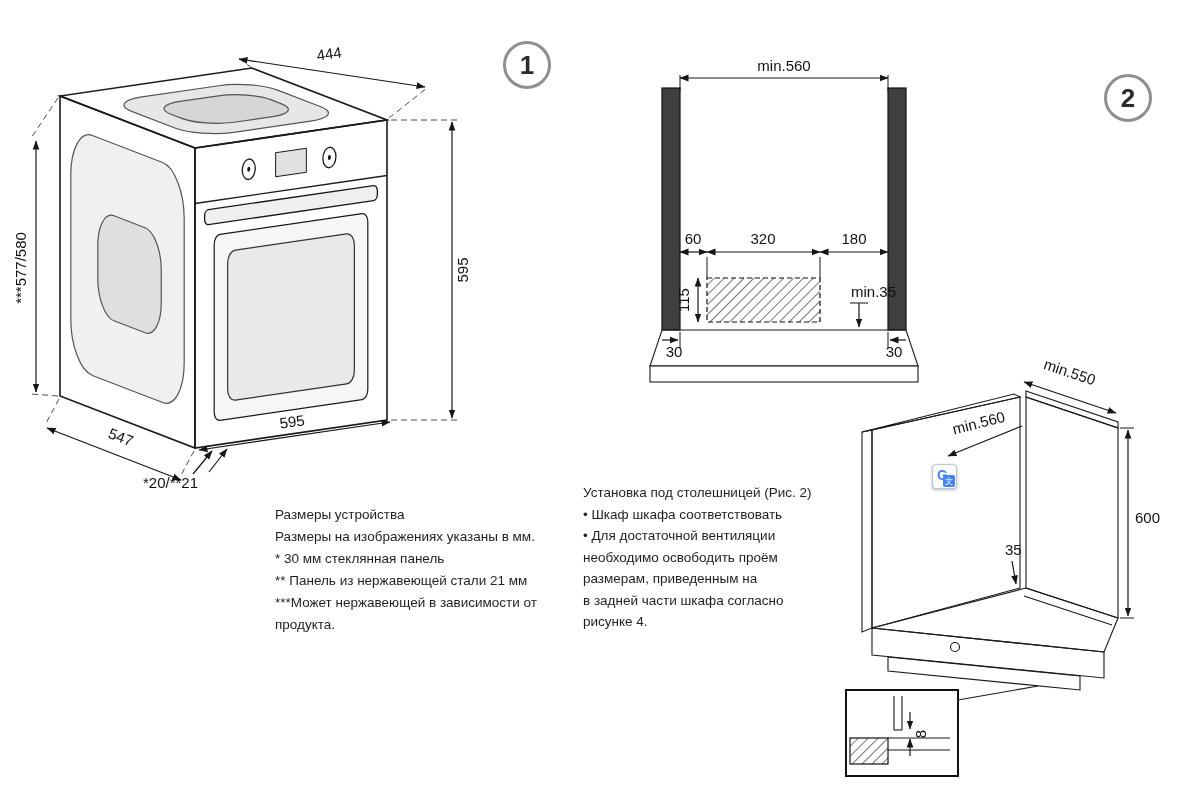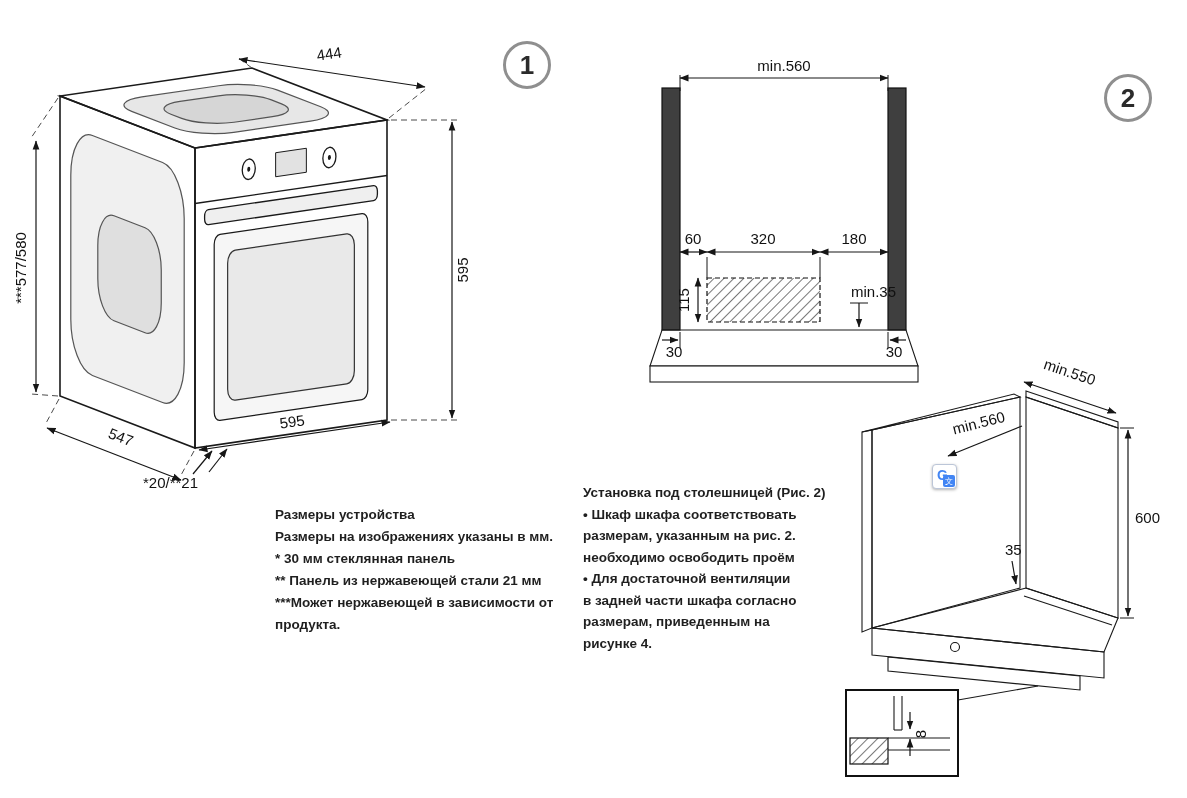--- a/index.html
+++ b/index.html
@@ -16,21 +16,21 @@
   .ext  { stroke:#4a4a4a; stroke-width:1; stroke-dasharray:6 4; fill:none; }
   .ext2 { stroke:#161616; stroke-width:1; fill:none; }
   text.dimtxt { font-family:"Liberation Sans",sans-serif; font-size:15px; fill:#111; }
   
   .badge {
     position:absolute; width:48px; height:48px; border:3px solid #8f8f8f; border-radius:50%;
     background:#fff; display:flex; align-items:center; justify-content:center;
     font-size:26px; font-weight:bold; color:#2b2b2b;
   }
   
-  .notes { position:absolute; font-size:13.5px; color:#1f1f1f;font-weight:bold; }
+  .notes { position:absolute; font-size:13.5px; color:#1f1f1f; }
   .notes div { line-height:22px; white-space:nowrap; }
   #notes-right div { line-height:21.5px; }
   
   .gt-icon {
     position:absolute; width:25px; height:25px; background:#fff; border:1px solid #bcc6d8;
     border-radius:4px; box-shadow:0 1px 3px rgba(0,0,0,.3); cursor:pointer;
   }
   .gt-g { position:absolute; left:4px; top:3px; font-size:14px; font-weight:bold; color:#4285f4; line-height:14px; }
   .gt-box {
     position:absolute; right:1px; bottom:1px; width:12px; height:12px; background:#4285f4; color:#fff;
@@ -258,21 +258,20 @@
     <div>Размеры на изображениях указаны в мм.</div>
     <div>* 30 мм стеклянная панель</div>
     <div>** Панель из нержавеющей стали 21 мм</div>
     <div>***Может нержавеющей в зависимости от</div>
     <div>продукта.</div>
   </div>
 
   <div class="notes" id="notes-right" style="left:583px; top:482px; width:230px;">
     <div>Установка под столешницей (Рис. 2)</div>
     <div>• Шкаф шкафа соответствовать</div>
-    <div>размерам, указанным на рис. 2.</div>
+    <div>• Для достаточной вентиляции</div>
     <div>необходимо освободить проём</div>
-    <div>• Для достаточной вентиляции</div>
+    <div>размерам, приведенным на</div>
     <div>в задней части шкафа согласно</div>
-    <div>размерам, приведенным на</div>
     <div>рисунке 4.</div>
   </div>
 
 </div>
 
 </body></html>

